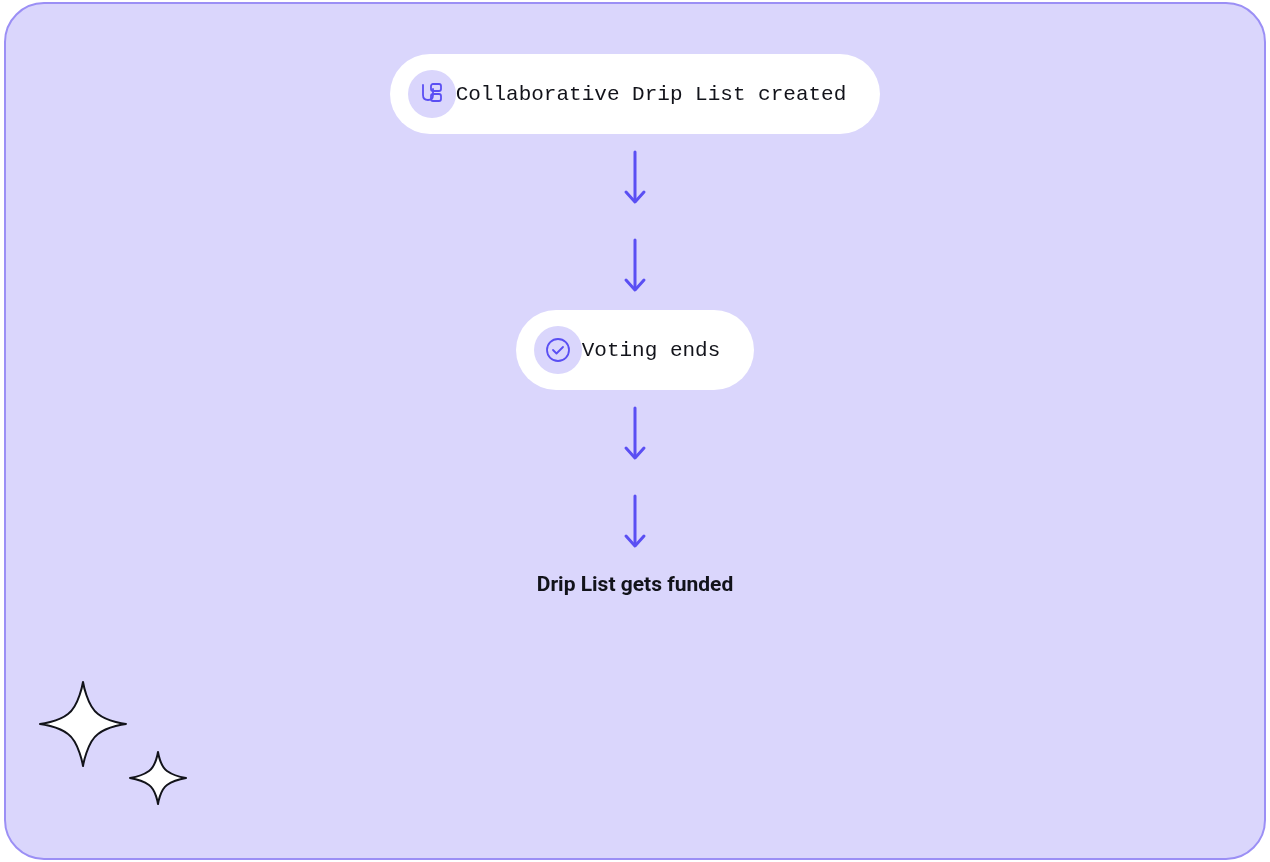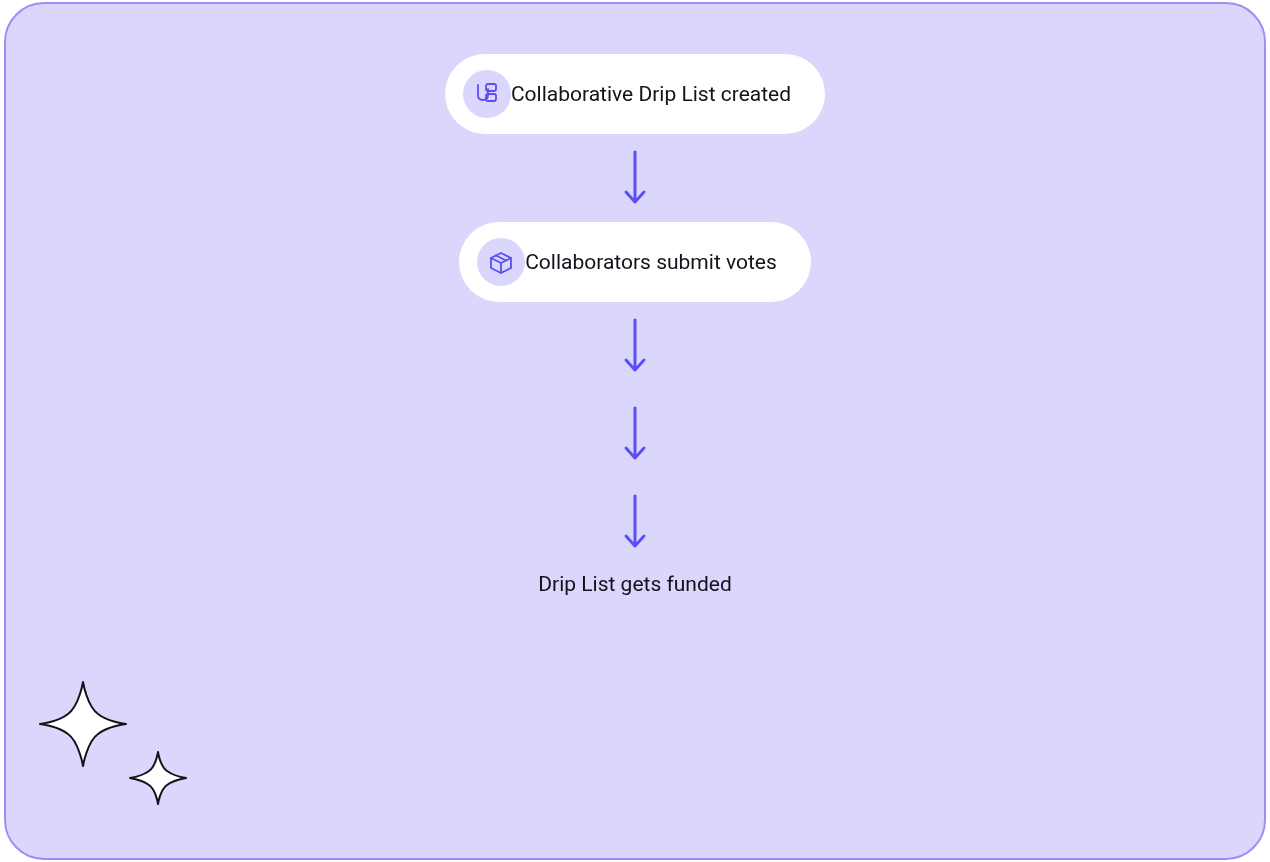--- a/index.html
+++ b/index.html
@@ -26,20 +26,21 @@
       flex-direction: column;
       align-items: center;
       padding-top: 50px;
     }
     .step {
       background: #fff;
       border-radius: 40px;
       padding: 16px 34px 16px 18px;
       display: flex;
       align-items: center;
+      font-family: Liberation Mono, monospace;
     }
     .icon-circle {
       width: 48px;
       height: 48px;
       border-radius: 50%;
       background: #DAD6FC;
       display: flex;
       align-items: center;
       justify-content: center;
       flex-shrink: 0;
@@ -50,21 +51,21 @@
       font-weight: 400;
     }
     .arrow {
       margin: 14px 0;
       display: flex;
       justify-content: center;
     }
     .final-text {
       font-size: 21px;
       color: #12131A;
-      font-weight: 400;
+      font-weight: 700;
       margin-top: 6px;
     }
     .sparkles {
       position: absolute;
       left: 22px;
       bottom: 44px;
       width: 180px;
       height: 140px;
     }
   </style>
@@ -84,39 +85,37 @@
     <span class="step-label">Collaborative Drip List created</span>
   </div>
 
   <div class="arrow">
     <svg width="28" height="60" viewBox="0 0 28 60" fill="none" stroke="#5A4FF3" stroke-width="3" stroke-linecap="round" stroke-linejoin="round">
       <line x1="14" y1="4" x2="14" y2="52"></line>
       <polyline points="5,44 14,54 23,44"></polyline>
     </svg>
   </div>
 
-  <div class="step">
-    <div class="icon-circle">
-      <svg width="26" height="26" viewBox="0 0 26 26" fill="none" stroke="#5A4FF3" stroke-width="1.8" stroke-linecap="round" stroke-linejoin="round">
-        <path d="M3 9 L13 4 L23 9 L23 19 L13 24 L3 19 Z"></path>
-        <path d="M3 9 L13 14 L23 9"></path>
-        <path d="M13 14 L13 24"></path>
-        <path d="M8 6.5 L18 11.5"></path>
-      </svg>
-    </div>
-    <span class="step-label">Collaborators submit votes</span>
-  </div>
 
   <div class="arrow">
     <svg width="28" height="60" viewBox="0 0 28 60" fill="none" stroke="#5A4FF3" stroke-width="3" stroke-linecap="round" stroke-linejoin="round">
       <line x1="14" y1="4" x2="14" y2="52"></line>
       <polyline points="5,44 14,54 23,44"></polyline>
     </svg>
   </div>
 
+  <div class="step">
+    <div class="icon-circle">
+      <svg width="28" height="28" viewBox="0 0 28 28" fill="none" stroke="#5A4FF3" stroke-width="1.8" stroke-linecap="round" stroke-linejoin="round">
+        <circle cx="14" cy="14" r="11"></circle>
+        <polyline points="9,14 12.5,17.5 19,11"></polyline>
+      </svg>
+    </div>
+    <span class="step-label">Voting ends</span>
+  </div>
 
   <div class="arrow">
     <svg width="28" height="60" viewBox="0 0 28 60" fill="none" stroke="#5A4FF3" stroke-width="3" stroke-linecap="round" stroke-linejoin="round">
       <line x1="14" y1="4" x2="14" y2="52"></line>
       <polyline points="5,44 14,54 23,44"></polyline>
     </svg>
   </div>
 
 
   <div class="arrow">

